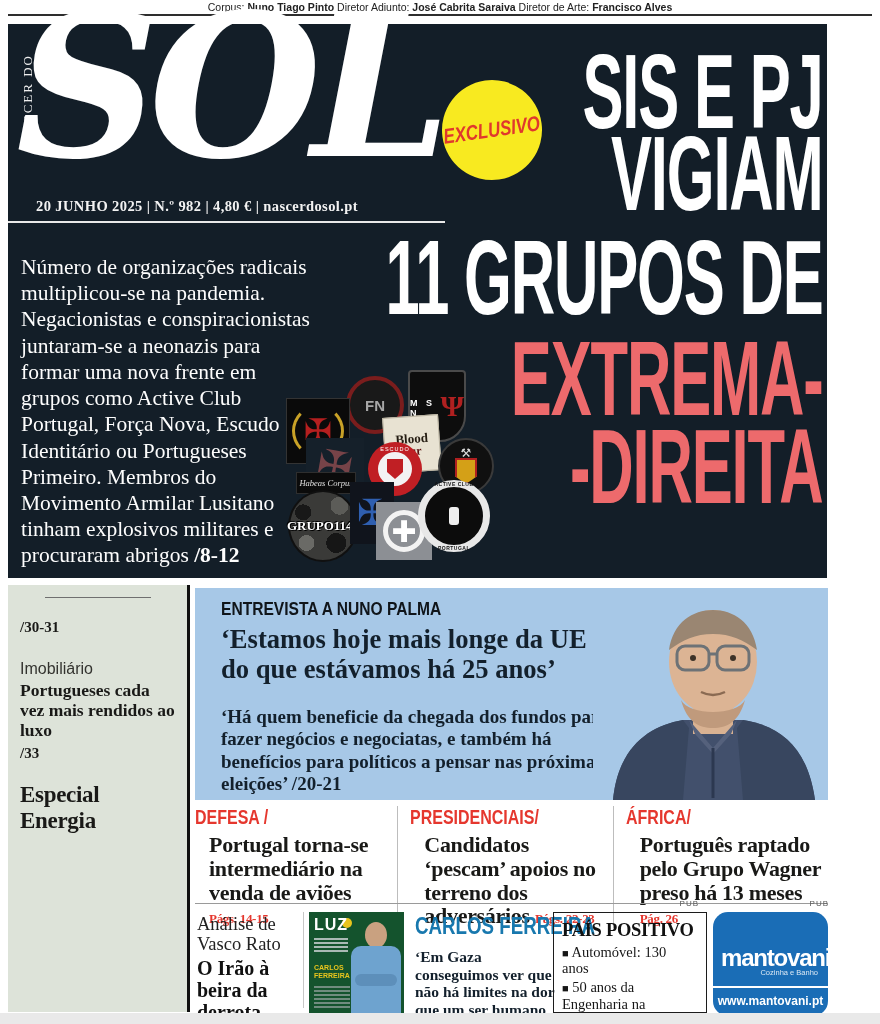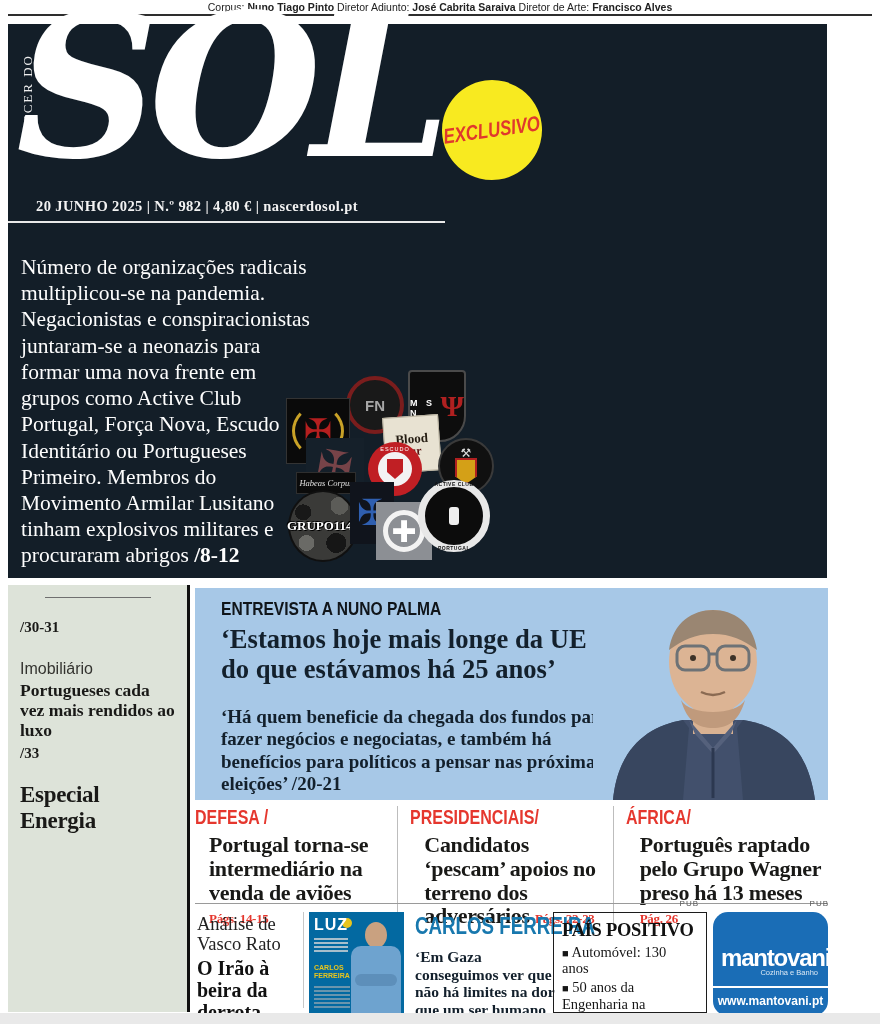--- a/index.html
+++ b/index.html
@@ -119,21 +119,21 @@
                transform:scaleX(.8);transform-origin:0 50%;white-space:nowrap;}
   .brief-title{margin-top:4px;font-weight:700;font-size:22px;line-height:1.08;letter-spacing:-.3px;color:#191917;margin-left:14px;}
   .brief-pages{font-weight:700;font-size:13px;color:#e5372e;white-space:nowrap;}
   .hsep{position:absolute;left:0;top:318px;width:633px;height:1px;background:#9a9a9a;}
   
   .bottomrow{position:absolute;left:0;top:325px;width:633px;height:102px;}
   .colA{position:absolute;left:2px;top:4px;width:103px;}
   .ba-kicker{font-size:18.5px;line-height:1.1;color:#222;}
   .ba-title{margin-top:2px;font-weight:700;font-size:20px;line-height:1.1;color:#111;}
   .sep1{position:absolute;left:108px;top:2px;width:1px;height:96px;background:#c7c7c7;}
-  .mag{position:absolute;left:114px;top:2px;width:95px;height:106px;background:#0369a1;overflow:hidden;}
+  .mag{position:absolute;left:114px;top:2px;width:95px;height:106px;background:#14532d;overflow:hidden;}
   .mag-logo{position:absolute;left:5px;top:4px;color:#fff;font-family:"Liberation Sans",sans-serif;
             font-weight:700;font-size:16px;letter-spacing:1px;}
   .mag-dot{position:absolute;left:33px;top:6px;width:10px;height:10px;border-radius:50%;background:#e8c51d;}
   .mag-name{position:absolute;left:5px;top:52px;color:#e8c51d;font-family:"Liberation Sans",sans-serif;
             font-weight:700;font-size:7px;line-height:8px;width:40px;}
   .mag-lines{position:absolute;left:5px;top:26px;width:34px;height:16px;
              background:repeating-linear-gradient(#cfd3d6 0 2px,transparent 2px 4px);opacity:.8;}
   .mag-lines2{position:absolute;left:5px;top:74px;width:36px;height:22px;
              background:repeating-linear-gradient(#aeb2b5 0 2px,transparent 2px 4px);opacity:.6;}
   .mag-man-head{position:absolute;left:56px;top:10px;width:22px;height:26px;border-radius:50%;background:#c9a180;}
@@ -184,20 +184,27 @@
     <div class="hero-rule"></div>
 
     <div class="lede"><span>Número de organizações radicais multiplicou-se na pandemia. Negacionistas e conspiracionistas juntaram-se a neonazis para formar uma nova frente em grupos como Active Club Portugal, Força Nova, Escudo Identitário ou Portugueses Primeiro. Membros do Movimento Armilar Lusitano tinham explosivos militares e procuraram abrigos</span>
       <span class="pg">/8-12</span>
     </div>
 
     <div class="exclusivo">
       <span>EXCLUSIVO</span>
     </div>
 
+    <div class="headline">
+      <div class="hl">SIS E PJ</div>
+      <div class="hl">VIGIAM</div>
+      <div class="hl gap">11 GRUPOS DE</div>
+      <div class="hl red gap">EXTREMA-</div>
+      <div class="hl red">-DIREITA</div>
+    </div>
 
     <div class="collage">
       <div class="badge b-fn">
         <span>FN</span>
       </div>
       <div class="badge b-msn">
         <span class="t">M S N</span>
         <span class="r">Ψ</span>
       </div>
       <div class="badge b-cross">

